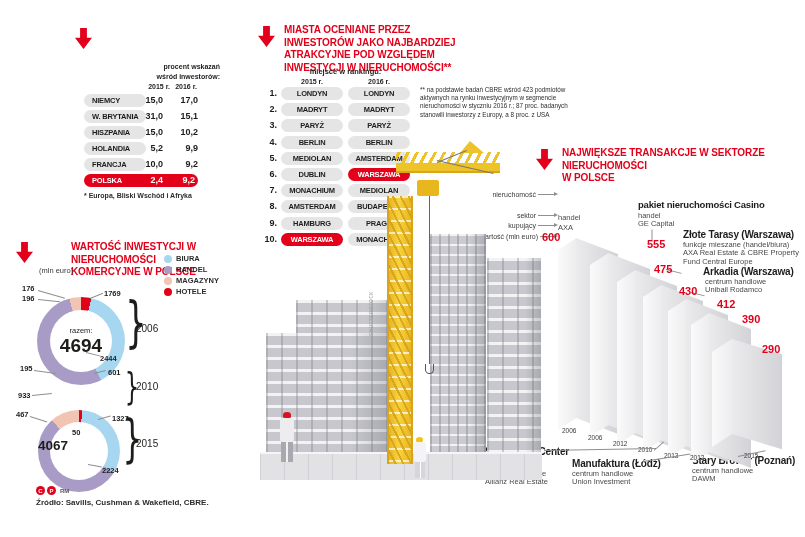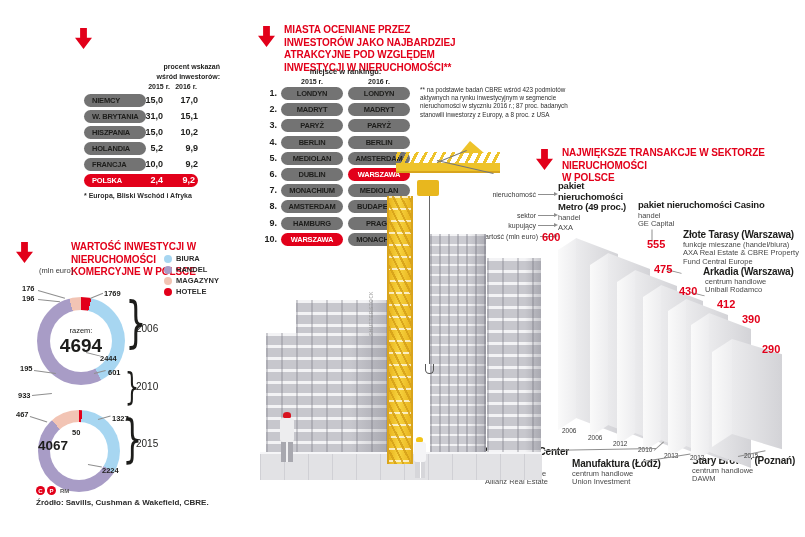--- a/index.html
+++ b/index.html
@@ -5,21 +5,21 @@
   :root{ --red:#e2001a; --ink:#1d1d1b; --gray:#4a4a4a; }
   html,body{margin:0;padding:0;background:#fff;}
   #canvas{position:relative;width:805px;height:537px;background:#fff;overflow:hidden;
           font-family:"Liberation Sans",sans-serif;color:var(--ink);}
   .abs{position:absolute;}
   .pre{white-space:pre-line;}
   .sec-title{color:var(--red);font-weight:bold;font-size:10px;line-height:1.25;letter-spacing:-0.1px;}
   .arr-dn{position:absolute;width:17px;height:21px;background:var(--red);
           clip-path:polygon(30% 0,70% 0,70% 46%,100% 46%,50% 100%,0 46%,30% 46%);}
   
-  .pill{position:absolute;height:13px;border-radius:7px;background:#737373;color:var(--ink);
+  .pill{position:absolute;height:13px;border-radius:7px;background:#e5e5e5;color:var(--ink);
         font-size:7.5px;font-weight:bold;line-height:13px;padding-left:8px;box-sizing:border-box;
         letter-spacing:-0.2px;white-space:nowrap;overflow:hidden;}
   .pill.ctr{padding-left:0;text-align:center;}
   .pill.hl{background:var(--red);color:#fff;}
   .num{position:absolute;font-size:9px;font-weight:bold;text-align:right;color:var(--ink);z-index:2;}
   .num.w{color:#fff;}
   
   .donut{position:absolute;border-radius:50%;}
   .hole{position:absolute;background:#fff;border-radius:50%;}
   .dctr{position:absolute;inset:0;display:flex;flex-direction:column;align-items:center;justify-content:center;z-index:3;}
@@ -315,21 +315,20 @@
     </div>
     <div class="axr" style="top:77px;">
       <span class="t">kupujący</span>
         <span class="lead"></span>
     </div>
     <div class="axr" style="top:88px;">
       <span class="t">wartość (mln euro)</span>
         <span class="lead"></span>
     </div>
 
-    <div class="dn" style="left:78px;top:36px;width:88px;">pakiet nieruchomości Metro (49 proc.)</div>
     <div class="dd" style="left:78px;top:69px;">handel</div>
     <div class="dd" style="left:78px;top:79px;">AXA</div>
     <span class="sv" style="left:62px;top:86px;">600</span>
 
     <div class="dn" style="left:158px;top:55px;width:170px;">pakiet nieruchomości Casino</div>
     <div class="dd" style="left:158px;top:67px;">handel</div>
     <div class="dd" style="left:158px;top:75px;">GE Capital</div>
     <div class="ln" style="left:172px;top:84px;width:12px;transform:rotate(90deg);"></div>
     <span class="sv" style="left:167px;top:93px;">555</span>
 

